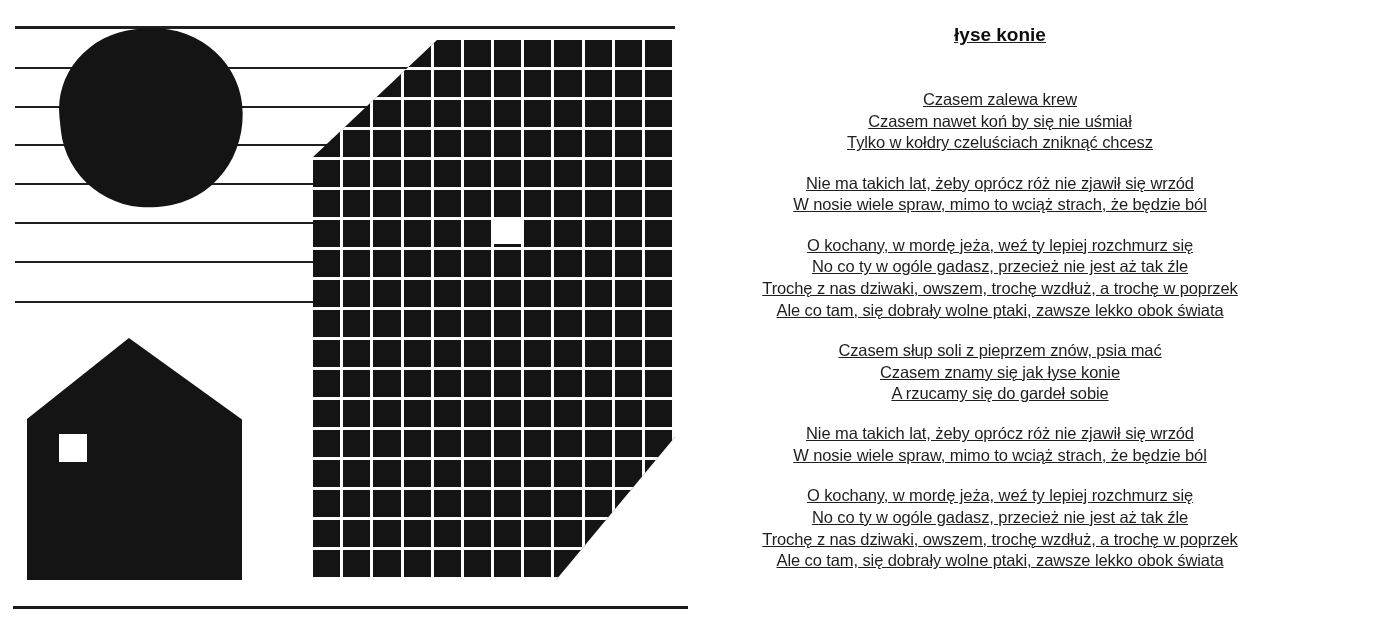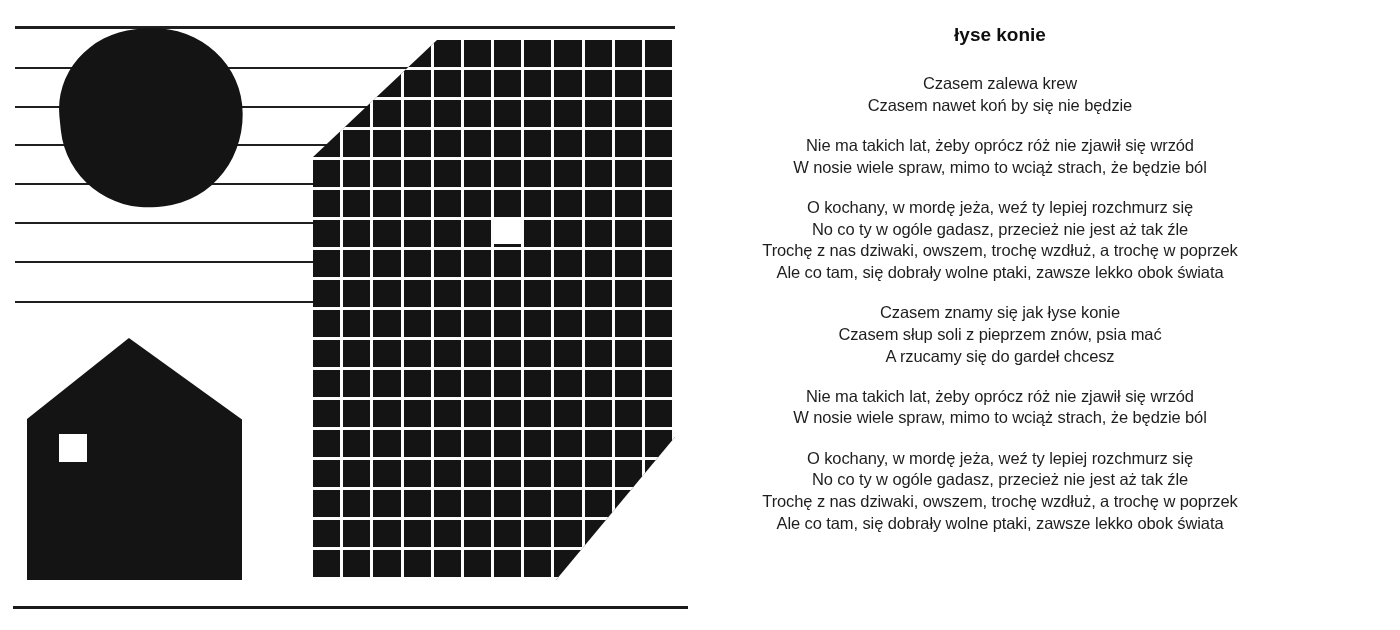--- a/index.html
+++ b/index.html
@@ -61,28 +61,28 @@
     z-index: 2;
   }
   .building .missing-tile {
     position: absolute; left: 181px; top: 177px; width: 27px; height: 27px;
     background: #ffffff;
   }
 
   
   .lyrics {
     position: absolute; left: 700px; top: 0; width: 600px;
-    text-align: center; color: #1e1e1e;
+    text-align: center; color: #1e1e1e; text-decoration: underline;
   }
   .song-title {
     margin: 24px 0 0 0;
     font-size: 19px; line-height: 22px; font-weight: bold;
     color: #0e0e0e;
   }
-  .stanzas { margin-top: 27px; }
+  .stanzas { margin-top: 43px; }
   .stanza { margin: 0 0 18.5px 0; }
   .line { font-size: 16.5px; line-height: 21.7px; letter-spacing: -0.1px; }
 </style>
 </head>
 <body>
 
 <div class="artwork">
   <div class="rule r0"></div>
   <div class="rule r1"></div>
   <div class="rule r2"></div>
@@ -103,36 +103,37 @@
   </div>
 
   <div class="baseline"></div>
 </div>
 
 <div class="lyrics">
   <h1 class="song-title">łyse konie</h1>
   <div class="stanzas" id="stanzas">
       <div class="stanza">
         <div class="line">Czasem zalewa krew</div>
-        <div class="line">Czasem nawet koń by się nie będzie</div>
+        <div class="line">Czasem nawet koń by się nie uśmiał</div>
+        <div class="line">Tylko w kołdry czeluściach zniknąć chcesz</div>
       </div>
       <div class="stanza">
         <div class="line">Nie ma takich lat, żeby oprócz róż nie zjawił się wrzód</div>
         <div class="line">W nosie wiele spraw, mimo to wciąż strach, że będzie ból</div>
       </div>
       <div class="stanza">
         <div class="line">O kochany, w mordę jeża, weź ty lepiej rozchmurz się</div>
         <div class="line">No co ty w ogóle gadasz, przecież nie jest aż tak źle</div>
         <div class="line">Trochę z nas dziwaki, owszem, trochę wzdłuż, a trochę w poprzek</div>
         <div class="line">Ale co tam, się dobrały wolne ptaki, zawsze lekko obok świata</div>
       </div>
       <div class="stanza">
+        <div class="line">Czasem słup soli z pieprzem znów, psia mać</div>
         <div class="line">Czasem znamy się jak łyse konie</div>
-        <div class="line">Czasem słup soli z pieprzem znów, psia mać</div>
-        <div class="line">A rzucamy się do gardeł chcesz</div>
+        <div class="line">A rzucamy się do gardeł sobie</div>
       </div>
       <div class="stanza">
         <div class="line">Nie ma takich lat, żeby oprócz róż nie zjawił się wrzód</div>
         <div class="line">W nosie wiele spraw, mimo to wciąż strach, że będzie ból</div>
       </div>
       <div class="stanza">
         <div class="line">O kochany, w mordę jeża, weź ty lepiej rozchmurz się</div>
         <div class="line">No co ty w ogóle gadasz, przecież nie jest aż tak źle</div>
         <div class="line">Trochę z nas dziwaki, owszem, trochę wzdłuż, a trochę w poprzek</div>
         <div class="line">Ale co tam, się dobrały wolne ptaki, zawsze lekko obok świata</div>

